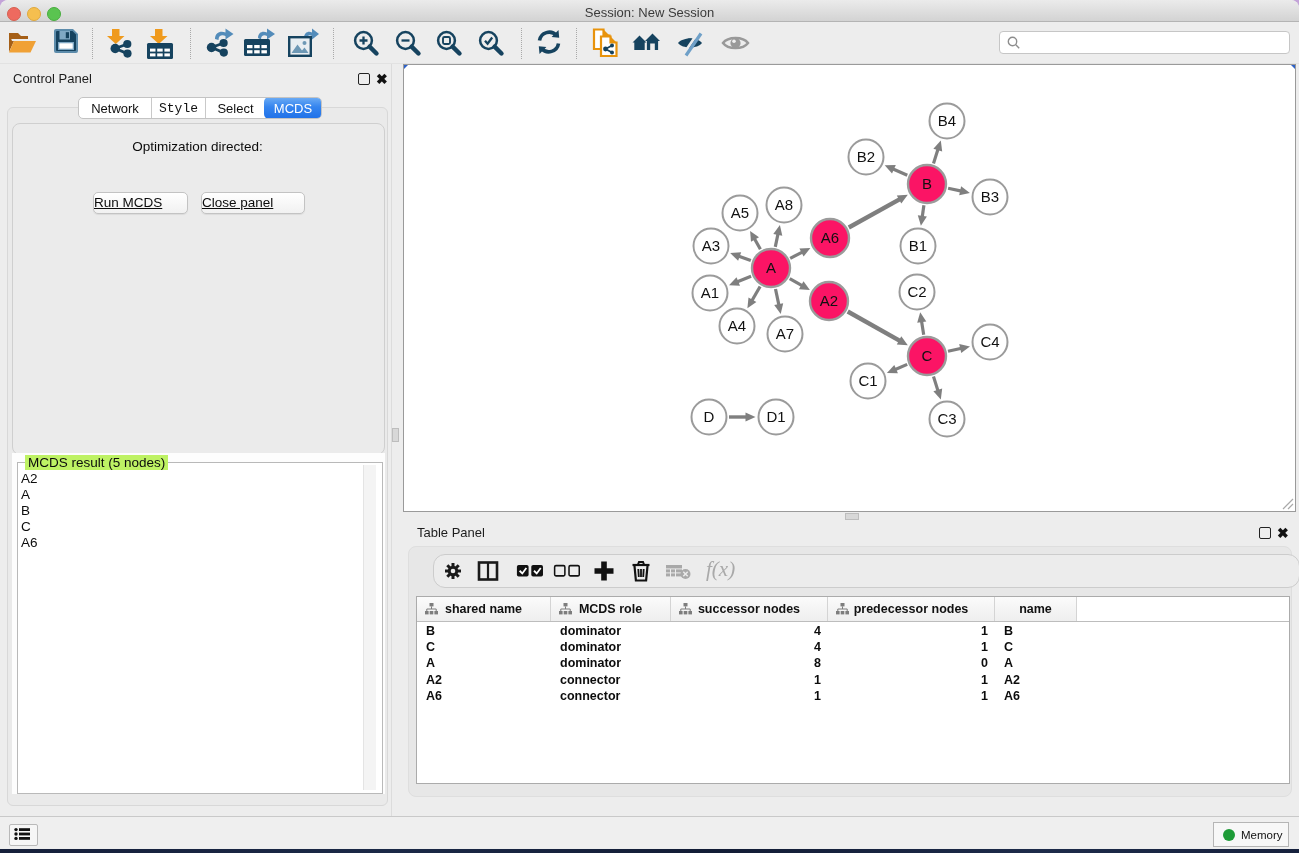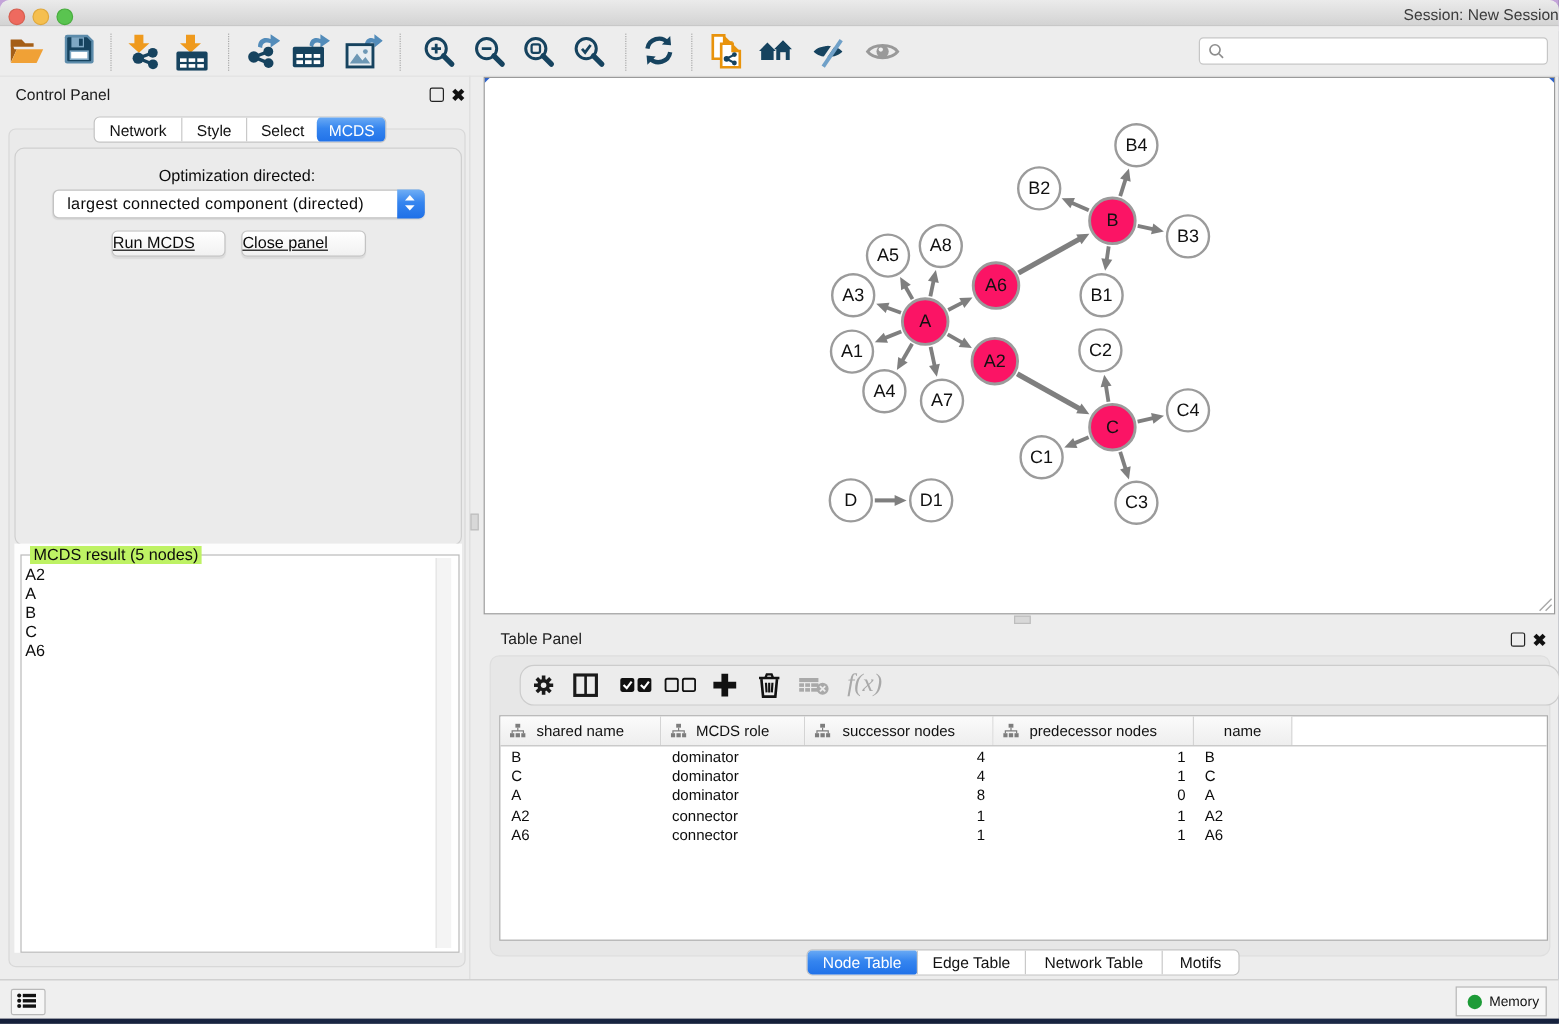--- a/index.html
+++ b/index.html
@@ -8,21 +8,21 @@
     border-radius:8px 8px 0 0;overflow:hidden;}
   #desktop{position:absolute;left:0;top:0;width:1299px;height:26px;
     background:linear-gradient(#c3a3d8,#c8a9db);z-index:0;}
   #botstrip{position:absolute;left:0;top:849px;width:1299px;height:4px;
     background:linear-gradient(90deg,#151f3a,#1b2947 30%,#121c35 55%,#1d2b4a 80%,#16213d);}
   
   #titlebar{position:absolute;left:0;top:0;width:1299px;height:21px;
     background:linear-gradient(#ebebeb,#d3d3d3);border-bottom:1px solid #b4b4b4;
     border-radius:8px 8px 0 0;}
   .tl{position:absolute;width:12px;height:12px;border-radius:50%;top:7px;}
-  #titletext{position:absolute;top:5px;left:0;width:1299px;text-align:right;
+  #titletext{position:absolute;top:5px;left:0;width:1299px;text-align:center;
     font-size:13px;color:#3b3b3b;}
   
   #toolbar{position:absolute;left:0;top:22px;width:1299px;height:41px;background:#ededed;}
   .tsep{position:absolute;top:6px;height:31px;width:0;border-left:1px dotted #a9a9a9;}
   .ticon{position:absolute;top:7px;}
   #searchbox{position:absolute;left:999px;top:9px;width:289px;height:21px;background:#fff;
     border:1px solid #c6c6c6;border-radius:4px;}
   
   #leftsep{position:absolute;left:391px;top:63px;width:1px;height:753px;background:#dcdcdc;}
   .paneltitle{position:absolute;font-size:13px;color:#1d1d1d;}
@@ -64,21 +64,21 @@
   #nettitle{position:absolute;left:0;top:0;width:100%;height:21px;
     background:linear-gradient(#f6f6f6,#d7d7d7);border-bottom:1px solid #a8a8a8;}
   #nettitle .t{position:absolute;width:100%;text-align:center;top:3px;font-size:13px;letter-spacing:0.45px;color:#1c1c1c;}
   .corner{position:absolute;width:0;height:0;border-style:solid;}
   
   #tp-pane{position:absolute;left:408px;top:546px;width:882px;height:249px;
     background:#e7e7e7;border:1px solid #dedede;border-radius:8px;}
   #tp-toolbar{position:absolute;left:24px;top:7px;width:865px;height:32px;background:#ececec;
     border:1px solid #cccccc;border-radius:12px;}
   #tbl{position:absolute;left:7px;top:49px;width:872px;height:186px;background:#fff;
-    border:1px solid #ababab;overflow:hidden;}
+    border:1px solid #ababab;overflow:hidden;font-weight:bold;}
   .hcell{position:absolute;top:0;height:24px;background:linear-gradient(#fbfbfb,#eeeeee);
     border-right:1px solid #d4d4d4;box-sizing:border-box;}
   .hcell .lbl{position:absolute;width:100%;text-align:center;top:5px;font-size:12.5px;color:#111;}
   #hline{position:absolute;left:0;top:24px;width:872px;height:1px;background:#bdbdbd;}
   .cell{position:absolute;font-size:12.5px;color:#0c0c0c;height:16px;line-height:16px;}
   
   #bottabs{left:672px;top:791px;height:20px;z-index:5;}
   
   #statusbar{position:absolute;left:0;top:816px;width:1299px;height:31px;background:#efefef;
     border-top:1px solid #c9c9c9;}
@@ -222,33 +222,26 @@
   </div>
   <div id="leftsep"></div>
   <div style="position:absolute;left:0;top:63px;width:1299px;height:1px;background:#e2e2e2;"></div>
 
   <div class="paneltitle" style="left:13px;top:71px;">Control Panel</div>
   <div class="float-ico" style="left:358px;top:73px;"></div>
   <div class="x-ico" style="left:376px;top:73px;">✖</div>
   <div id="cp-pane"></div>
   <div class="tabgroup" id="cp-tabs">
     <div class="seg" style="width:72px;">Network</div>
-    <div class="seg" style="width:53px;">Style</div>
+    <div class="seg" style="width:53px;font-family:Liberation Mono, monospace;">Style</div>
     <div class="seg" style="width:59px;">Select</div>
     <div class="seg sel" style="width:58px;">MCDS</div>
   </div>
   <div id="mcds-inner"></div>
   <div id="opt-label">Optimization directed:</div>
-  <div id="combo">
-      <span class="txt">largest connected component (directed)</span>
-    <div class="cap"><svg width="21" height="22" viewBox="0 0 21 22">
-      <path d="M6.5 9 L10.5 4.5 L14.5 9 z" fill="#fff"></path>
-      <path d="M6.5 13 L10.5 17.5 L14.5 13 z" fill="#fff"></path>
-        </svg></div>
-  </div>
   <div class="btn" style="left:93px;top:192px;width:93px;line-height:19px;">Run MCDS</div>
   <div class="btn" style="left:201px;top:192px;width:102px;line-height:19px;">Close panel</div>
   <div id="results-white"></div>
   <div id="groupbox">
       <div id="scrolltrack"></div>
     </div>
   <div id="grouplabel">MCDS result (5 nodes)</div>
   <div id="mcdslist">A2<br>A<br>B<br>C<br>A6</div>
 
   <div id="netwin">
@@ -472,26 +465,20 @@
       <div class="cell" style="left:254px;top:75px;width:150px;text-align:right;">1</div>
       <div class="cell" style="left:411px;top:75px;width:160px;text-align:right;">1</div>
       <div class="cell" style="left:587px;top:75px;">A2</div>
       <div class="cell" style="left:9px;top:91px;">A6</div>
       <div class="cell" style="left:143px;top:91px;">connector</div>
       <div class="cell" style="left:254px;top:91px;width:150px;text-align:right;">1</div>
       <div class="cell" style="left:411px;top:91px;width:160px;text-align:right;">1</div>
       <div class="cell" style="left:587px;top:91px;">A6</div>
     </div>
   </div>
-  <div class="tabgroup" id="bottabs">
-    <div class="seg sel" style="width:93px;">Node Table</div>
-    <div class="seg" style="width:89px;">Edge Table</div>
-    <div class="seg" style="width:113px;">Network Table</div>
-    <div class="seg" style="width:63px;">Motifs</div>
-  </div>
 
   <div id="statusbar">
     <div id="listbtn">
         <svg width="17" height="14" viewBox="0 0 17 14" style="position:absolute;left:4px;top:2px">
       <g fill="#111">
             <circle cx="2" cy="2.6" r="1.7"></circle>
             <circle cx="2" cy="7" r="1.7"></circle>
             <circle cx="2" cy="11.4" r="1.7"></circle>
       <rect x="5" y="1.2" width="11" height="2.8"></rect>
             <rect x="5" y="5.6" width="11" height="2.8"></rect>

